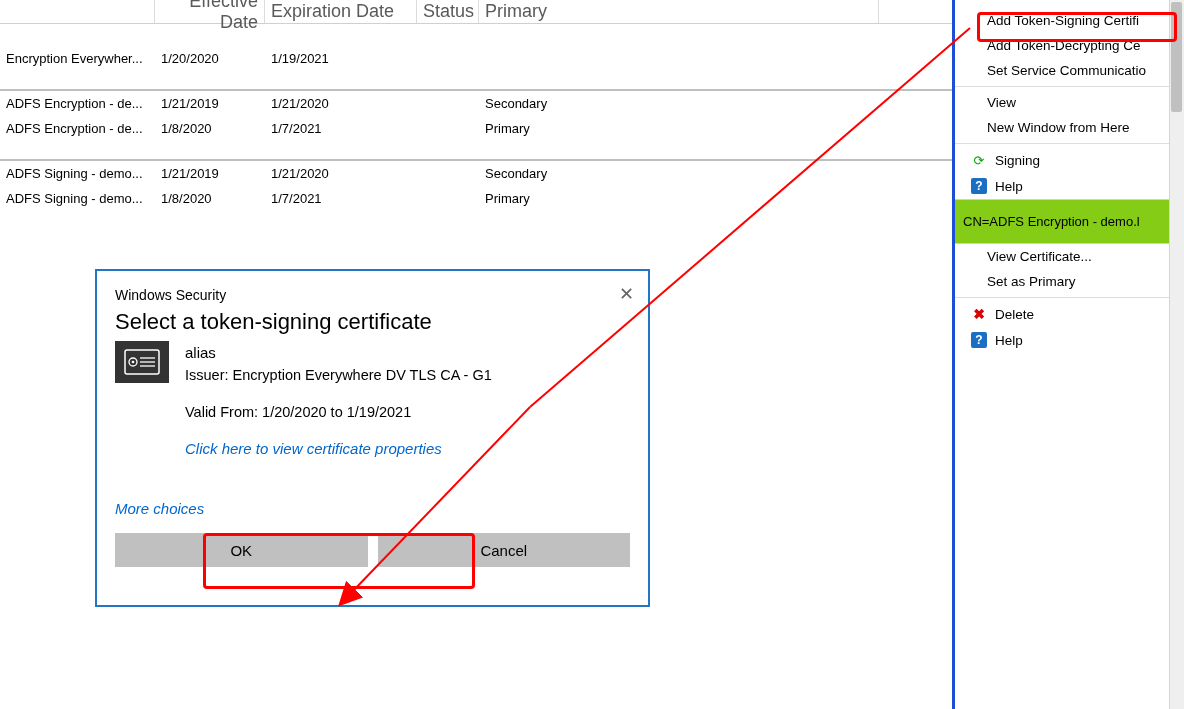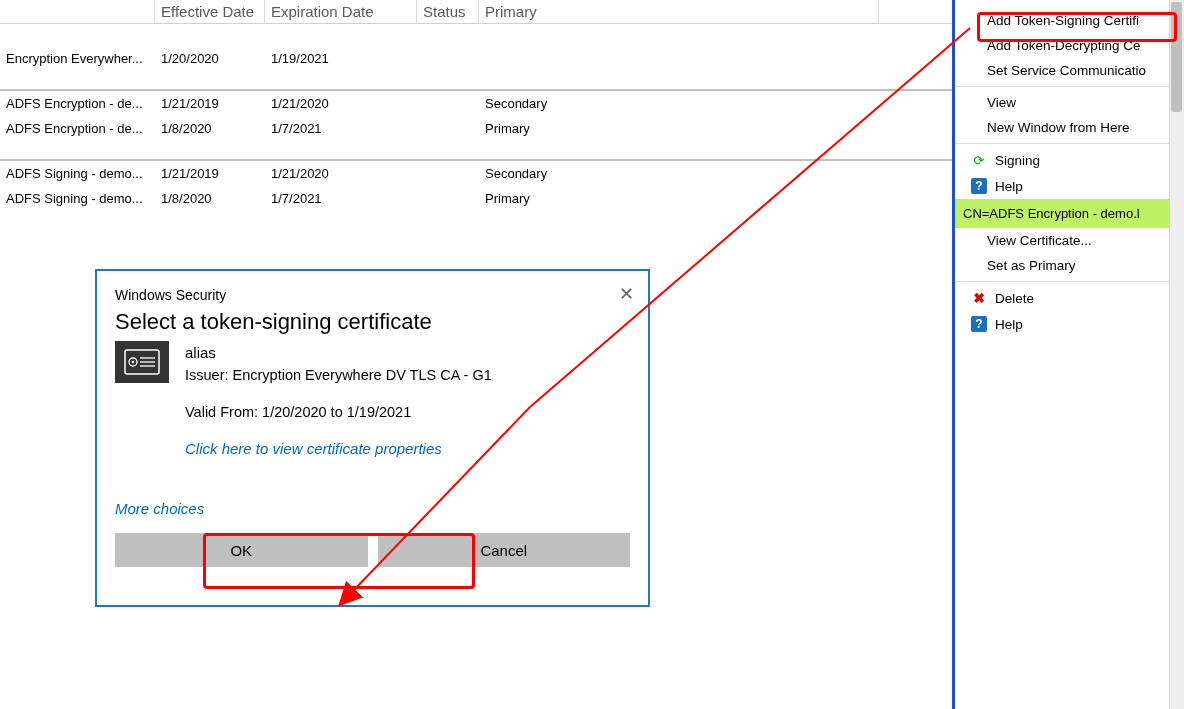--- a/index.html
+++ b/index.html
@@ -4,21 +4,21 @@
 <style>
   * { box-sizing: border-box; font-family: "Segoe UI", Tahoma, sans-serif; }
   html, body { margin: 0; padding: 0; width: 1184px; height: 709px; background: #fff; overflow: hidden; }
   .root { display: flex; width: 100%; height: 100%; }
 
   
   .table-area { flex: 1 1 auto; position: relative; }
 
   .hdr-row {
     display: flex;
-    font-size: 15px;
+    font-size: 18px;
     color: #444;
     height: 24px;
     align-items: center;
     border-bottom: 1px solid #d0d0d0;
     margin-top: 0;
     text-align: right;
   }
   .hdr-row > div { padding: 0 6px; border-right: 1px solid #dcdcdc; height: 100%; display: flex; align-items: center; color: #5a5a5a; }
   .col-subject   { width: 155px; }
   .col-eff       { width: 110px; }
@@ -116,23 +116,23 @@
   .pane-scroll-thumb {
     position:absolute; top:2px; right:2px; width:11px; height:110px;
     background:#c0c0c0; border-radius:2px;
   }
   .pane-list { padding-top: 2px; }
   .pane-header {
     font-size: 12.5px; color:#666;
     padding: 3px 8px;
   }
   .pane-section-title {
-    background:#bef264;
+    background:#84cc16;
     font-size: 13px;
-    padding: 6px 8px;
+    padding: 14px 8px;
     border-top:1px solid #d0d0d0;
     border-bottom:1px solid #d0d0d0;
     color:#000;
     white-space:nowrap; overflow:hidden;
   }
   .pane-item {
     display:flex; align-items:center;
     gap:8px;
     font-size: 13.5px;
     padding: 5px 8px 5px 16px;

